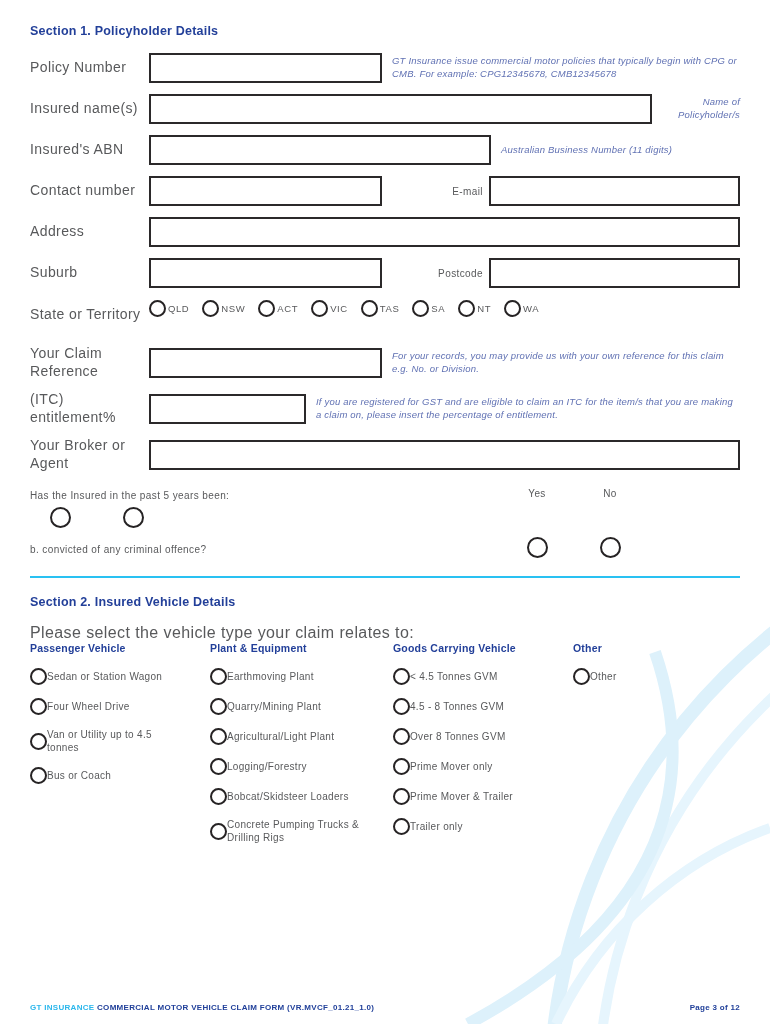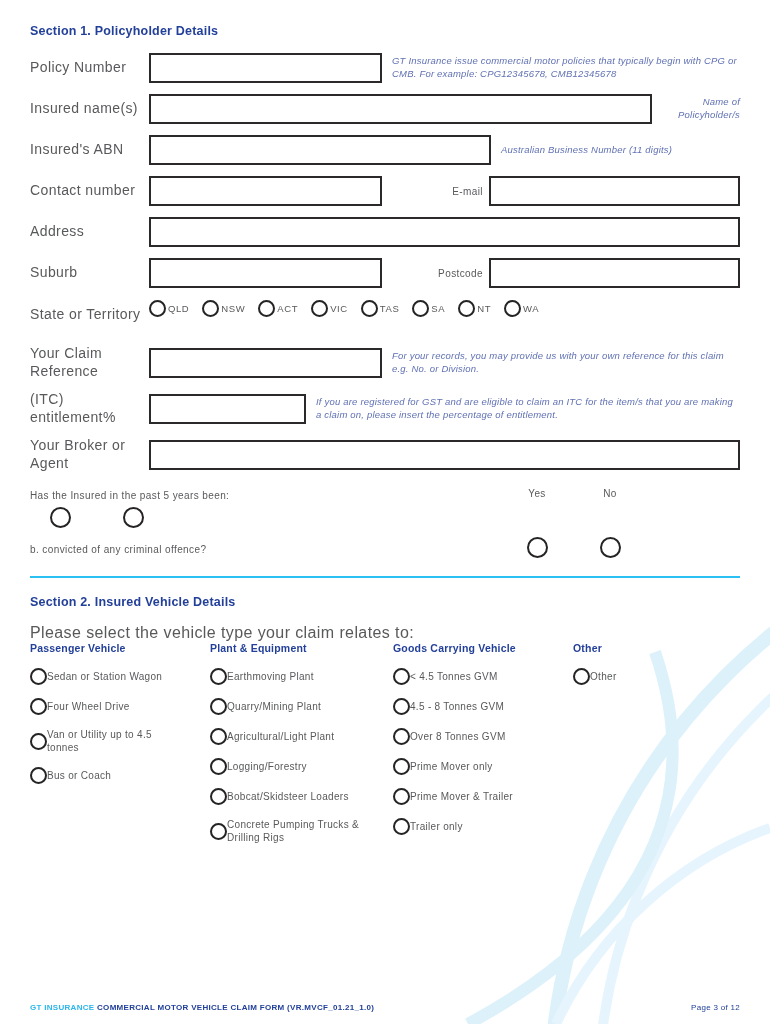--- a/index.html
+++ b/index.html
@@ -87,21 +87,21 @@
   }
   .opt { display: flex; align-items: center; gap: 0; margin-bottom: 13px; margin-top: 10px; }
   .opt .olabel { font-size: 10px; color: #58595b; letter-spacing: 0.3px; line-height: 1.3; max-width: 150px; }
 
   .footer {
     position: absolute; left: 30px; right: 30px; bottom: 12px; z-index: 2;
     display: flex; justify-content: space-between; align-items: center;
   }
   .footer .left { font-size: 8px; font-weight: bold; letter-spacing: 0.3px; color: #21409a; }
   .footer .brand { color: #2bb7ec; }
-  .footer .pageno { font-size: 8px; font-weight: normal; color: #21409a; letter-spacing: 0.3px; }
+  .footer .pageno { font-size: 8px; font-weight: bold; color: #21409a; letter-spacing: 0.3px; }
 </style>
 </head>
 <body>
 
 <svg class="bg-swoosh" width="770" height="1024" viewBox="0 0 770 1024" fill="none">
   <circle cx="1150" cy="1100" r="600" stroke="#ddf1fb" stroke-width="14" fill="none"></circle>
   <circle cx="1150" cy="1100" r="552" stroke="#e6f5fd" stroke-width="10" fill="none"></circle>
   <path d="M 655 652 C 702 790 660 920 468 1024" stroke="#ddf1fb" stroke-width="12" fill="none"></path>
   <path d="M 770 828 C 680 860 600 930 556 1024" stroke="#e6f5fd" stroke-width="10" fill="none"></path>
 </svg>

